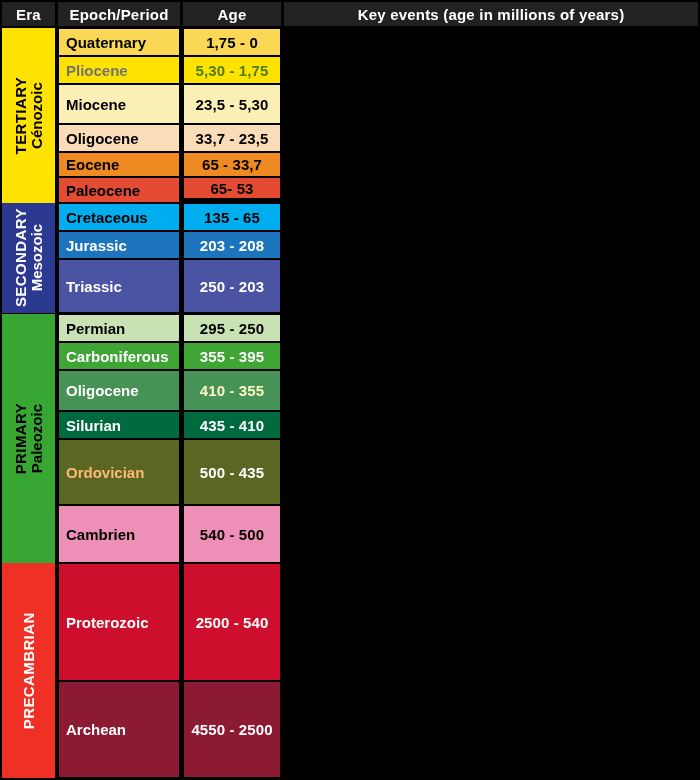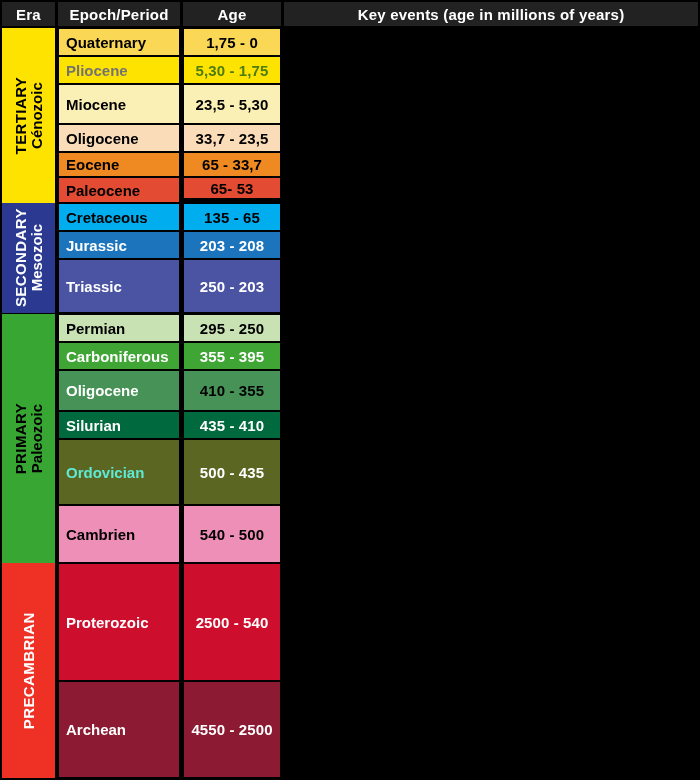--- a/index.html
+++ b/index.html
@@ -202,30 +202,30 @@
       <div class="cell cell-epoch" style="top: 342px; height: 28px; background: rgb(63, 165, 53);">
         <span style="color: rgb(255, 255, 255);">Carboniferous</span>
       </div>
       <div class="cell cell-age" style="top: 342px; height: 28px; background: rgb(63, 165, 53);">
         <span style="color: rgb(255, 255, 255);">355 - 395</span>
       </div>
       <div class="cell cell-epoch" style="top: 370px; height: 41px; background: rgb(71, 146, 86);">
         <span style="color: rgb(255, 255, 255);">Oligocene</span>
       </div>
       <div class="cell cell-age" style="top: 370px; height: 41px; background: rgb(71, 146, 86);">
-        <span style="color: #000000;">410 - 355</span>
+        <span style="color: #fef9c3;">410 - 355</span>
       </div>
       <div class="cell cell-epoch" style="top: 411px; height: 28px; background: rgb(0, 105, 62);">
         <span style="color: rgb(255, 255, 255);">Silurian</span>
       </div>
       <div class="cell cell-age" style="top: 411px; height: 28px; background: rgb(0, 105, 62);">
         <span style="color: rgb(255, 255, 255);">435 - 410</span>
       </div>
       <div class="cell cell-epoch" style="top: 439px; height: 66px; background: rgb(92, 102, 35);">
-        <span style="color: #5eead4;">Ordovician</span>
+        <span style="color: #fdba74;">Ordovician</span>
       </div>
       <div class="cell cell-age" style="top: 439px; height: 66px; background: rgb(92, 102, 35);">
         <span style="color: rgb(255, 255, 255);">500 - 435</span>
       </div>
       <div class="cell cell-epoch" style="top: 505px; height: 58px; background: rgb(238, 143, 183);">
         <span style="color: rgb(0, 0, 0);">Cambrien</span>
       </div>
       <div class="cell cell-age" style="top: 505px; height: 58px; background: rgb(238, 143, 183);">
         <span style="color: rgb(0, 0, 0);">540 - 500</span>
       </div>

